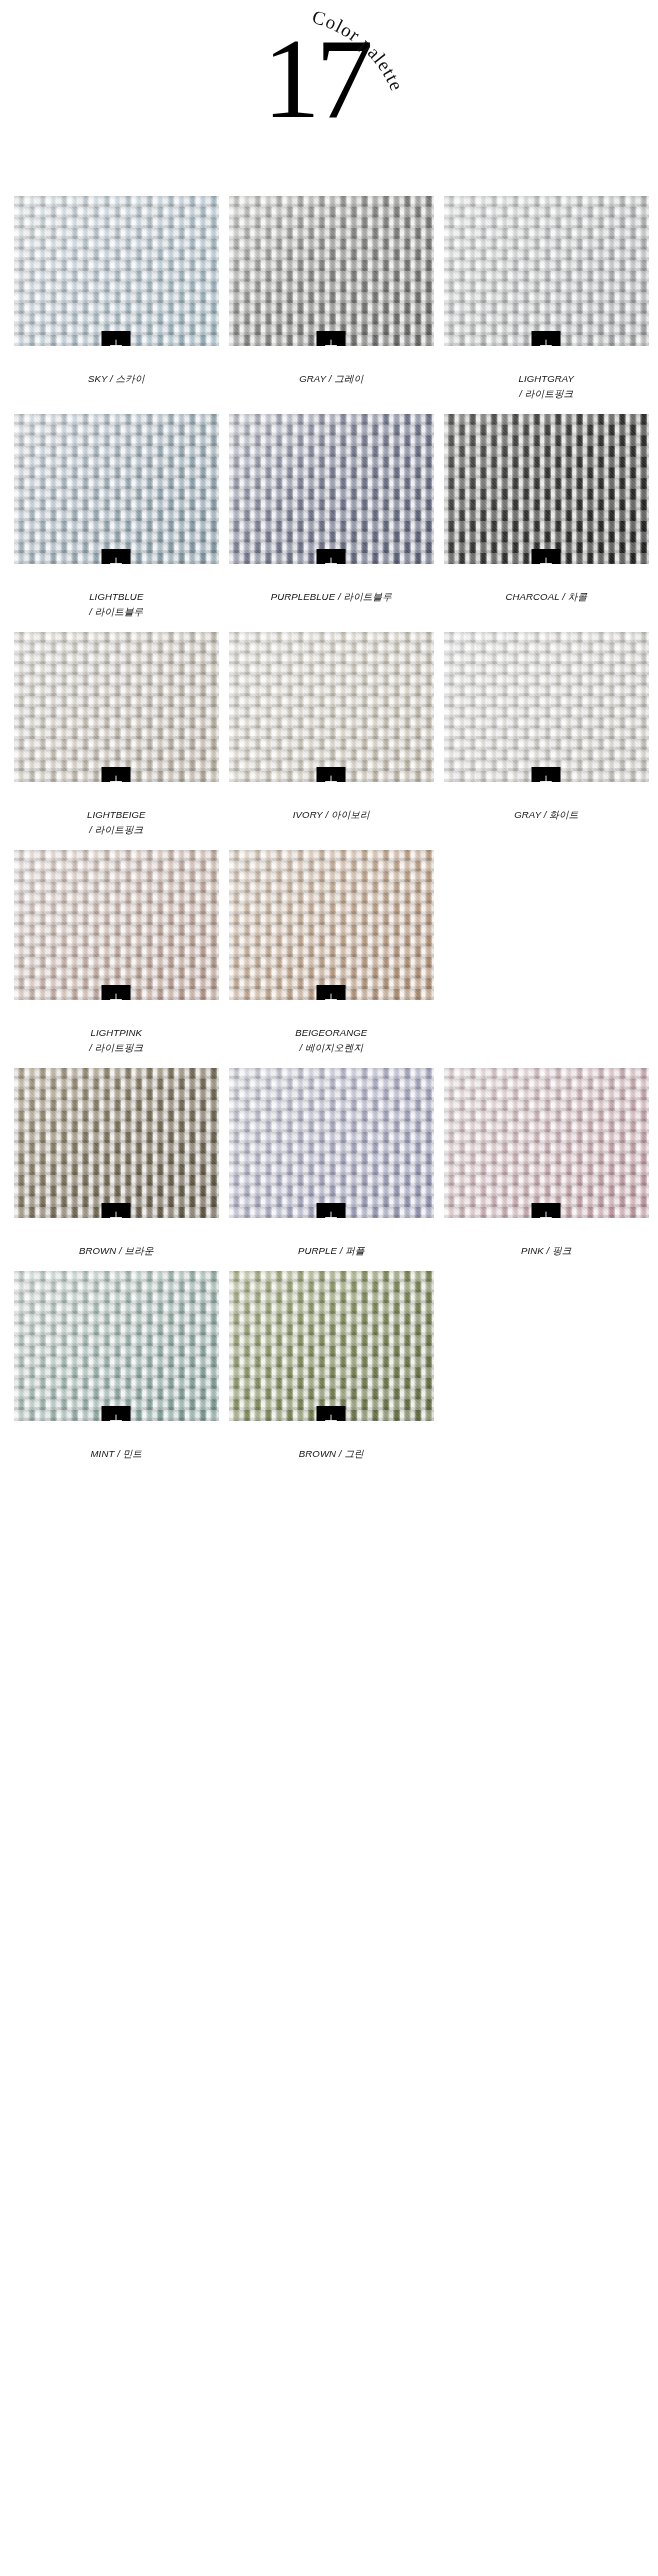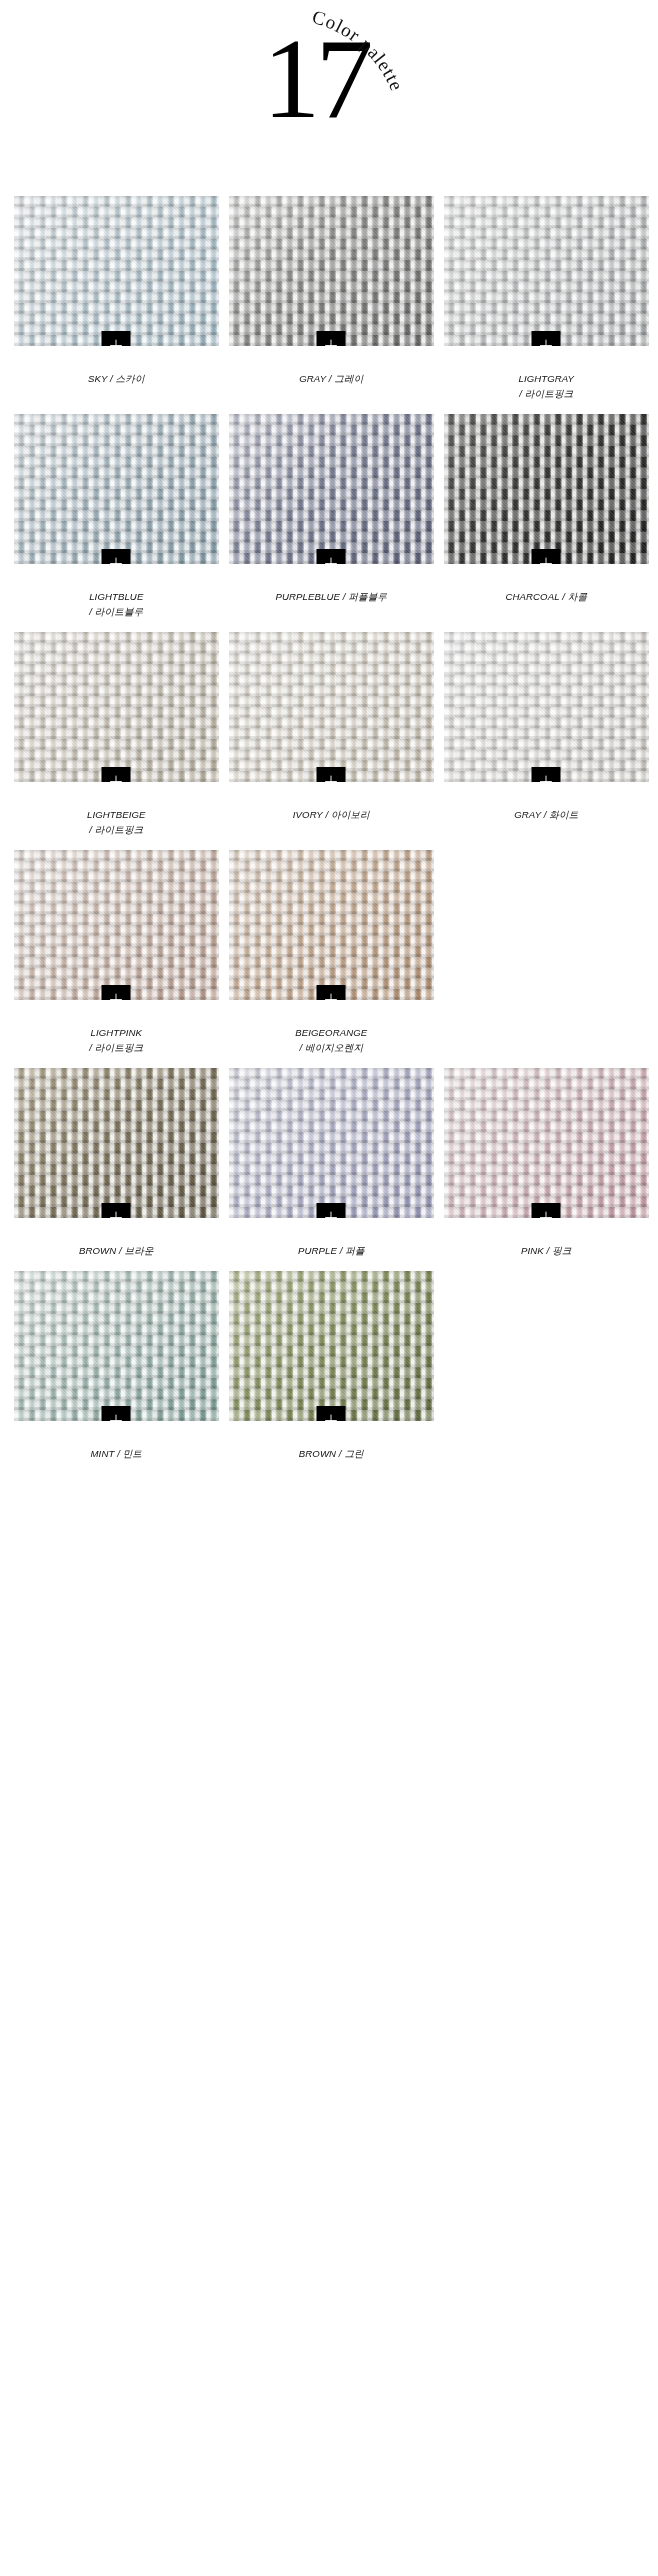--- a/index.html
+++ b/index.html
@@ -272,21 +272,21 @@
           <div class="weave-knots"></div>
           <div class="weave-grain"></div>
           <div class="plus-badge">
             <svg viewBox="0 0 20 20">
               <line x1="10" y1="1" x2="10" y2="19" stroke="#ffffff" stroke-width="1.4"></line>
               <line x1="1" y1="10" x2="19" y2="10" stroke="#ffffff" stroke-width="1.4"></line>
             </svg>
           </div>
         </div>
         <div class="swatch-label">
-          <span class="ln">PURPLEBLUE / 퍼플블루</span>
+          <span class="ln">PURPLEBLUE / 라이트블루</span>
         </div>
       </div>
       <div class="swatch-cell">
         <div class="swatch" style="background: linear-gradient(135deg, rgb(110, 110, 107) 0%, rgb(58, 58, 56) 45%, rgb(29, 29, 28) 100%);">
           <div class="weave"></div>
           <div class="weave-knots"></div>
           <div class="weave-grain"></div>
           <div class="plus-badge">
             <svg viewBox="0 0 20 20">
               <line x1="10" y1="1" x2="10" y2="19" stroke="#ffffff" stroke-width="1.4"></line>

